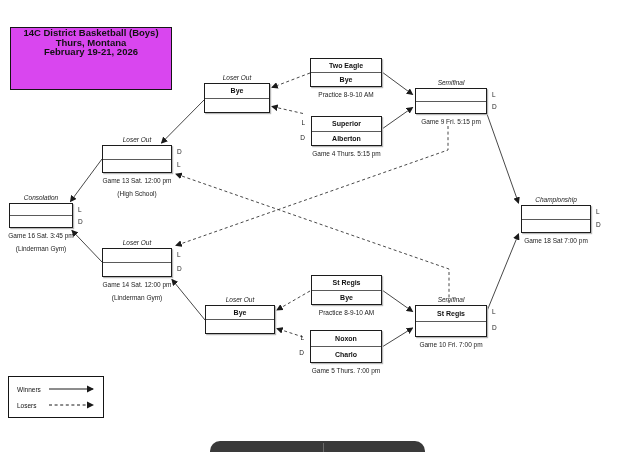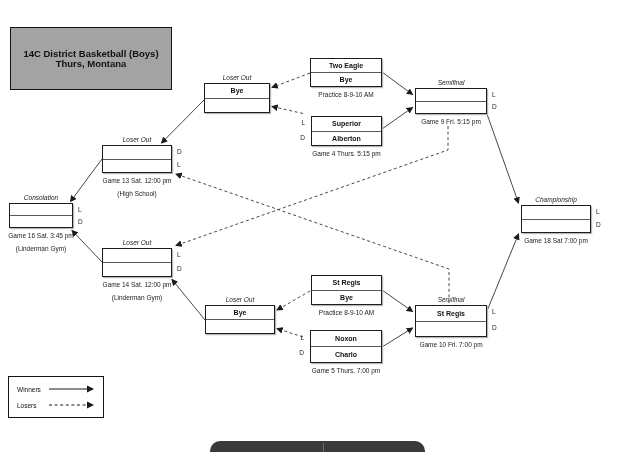--- a/index.html
+++ b/index.html
@@ -4,22 +4,22 @@
 <style>
   html,body{margin:0;padding:0;}
   body{
     width:631px;height:452px;position:relative;background:#ffffff;
     font-family:"Liberation Sans", sans-serif;color:#111;overflow:hidden;
   }
   
   #title-box{
     position:absolute;left:10px;top:27px;width:160px;height:61px;
     border:1.5px solid #151515;display:flex;flex-direction:column;
-    justify-content:center;text-align:center;
-    font-weight:bold;font-size:9.5px;line-height:1;background:#a3a3a3;
+    justify-content:flex-start;text-align:center;
+    font-weight:bold;font-size:9.5px;line-height:1;background:#d946ef;
   }
   
   .mbox{position:absolute;font-size:7px;}
   .cells{
     position:absolute;inset:0;border:1.4px solid #1c1c1c;background:#fff;
     box-shadow:1.2px 1.2px 0 #b8b8b8;display:flex;flex-direction:column;
   }
   .cell{flex:1;display:flex;align-items:center;justify-content:center;
     font-weight:bold;font-size:7px;line-height:1;white-space:nowrap;}
   .cell.top{border-bottom:1px solid #5a5a5a;}
@@ -74,20 +74,21 @@
   #toolbar-divider{
     position:absolute;left:113px;top:2px;width:1px;height:9px;background:#6b6b6b;
   }
 </style>
 </head>
 <body>
 
 <div id="title-box">
   <div>14C District Basketball (Boys)</div>
   <div>Thurs, Montana</div>
+  <div>February 19-21, 2026</div>
 </div>
 
 <svg id="connector-overlay" width="631" height="452" viewBox="0 0 631 452">
   <defs>
     <marker id="arr" viewBox="0 0 10 10" refX="8.5" refY="5" markerWidth="7.5" markerHeight="7.5" orient="auto">
       <path d="M0,0 L10,5 L0,10 z" fill="#1a1a1a"></path>
     </marker>
   </defs>
 
   <path class="wline" marker-end="url(#arr)" d="M382,72 L412.5,94.5"></path>

